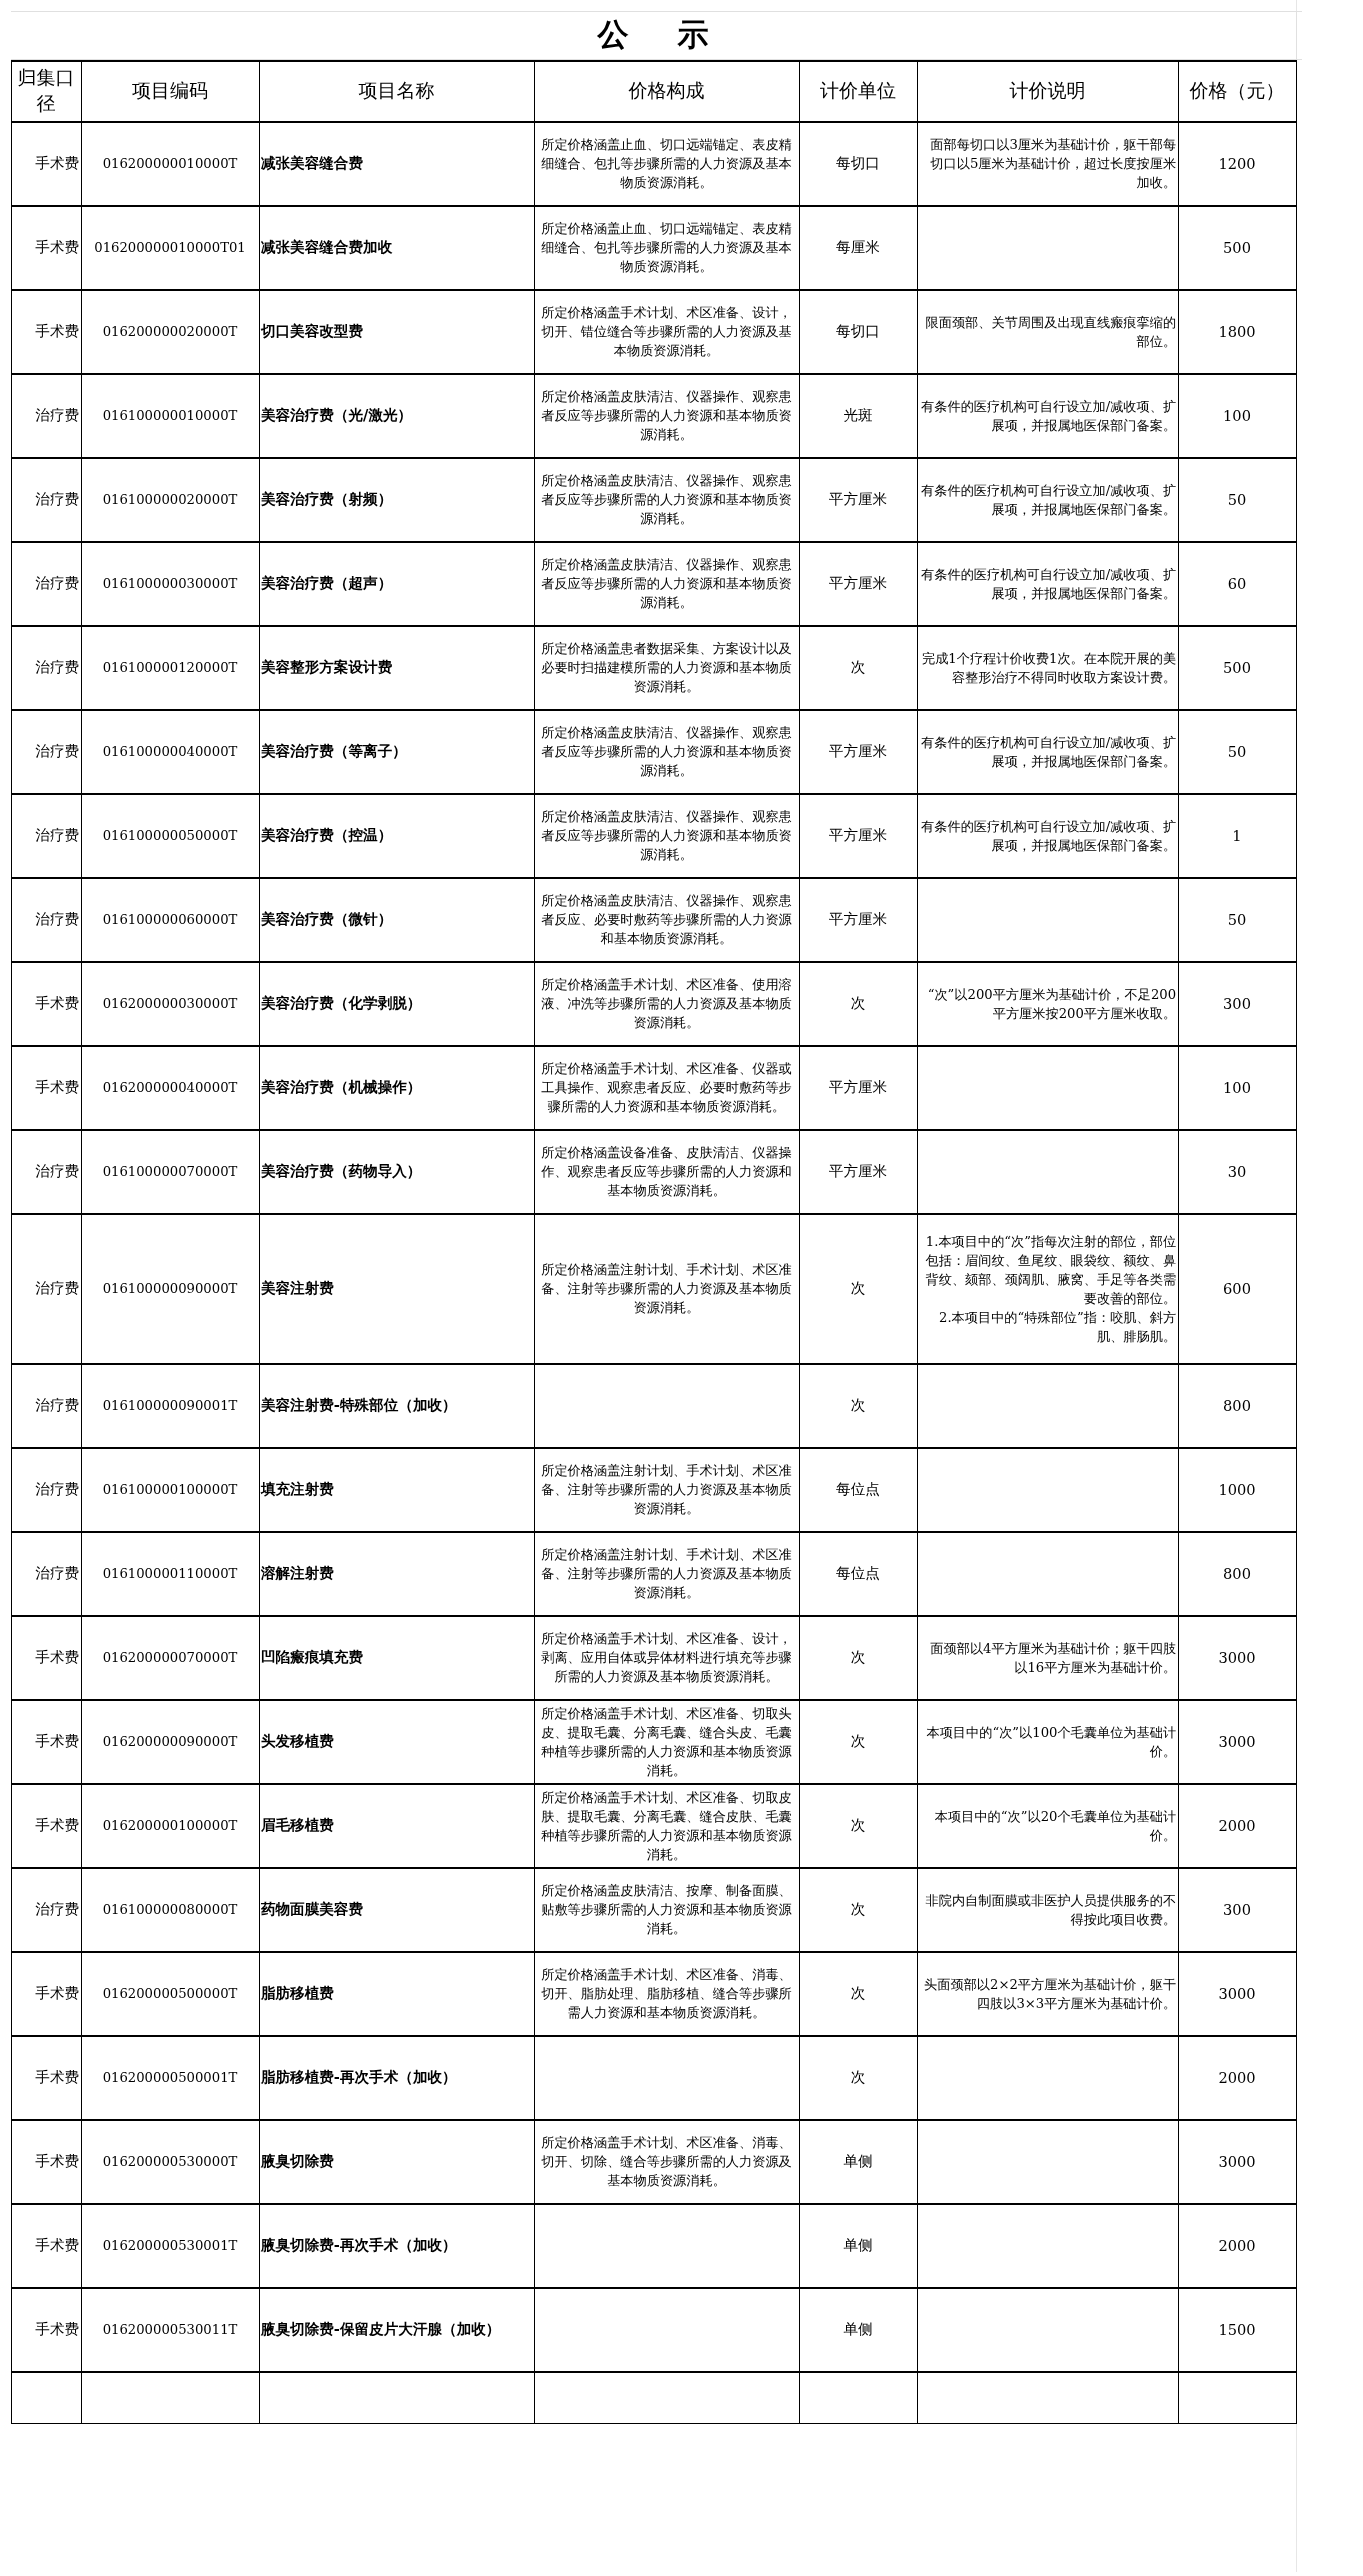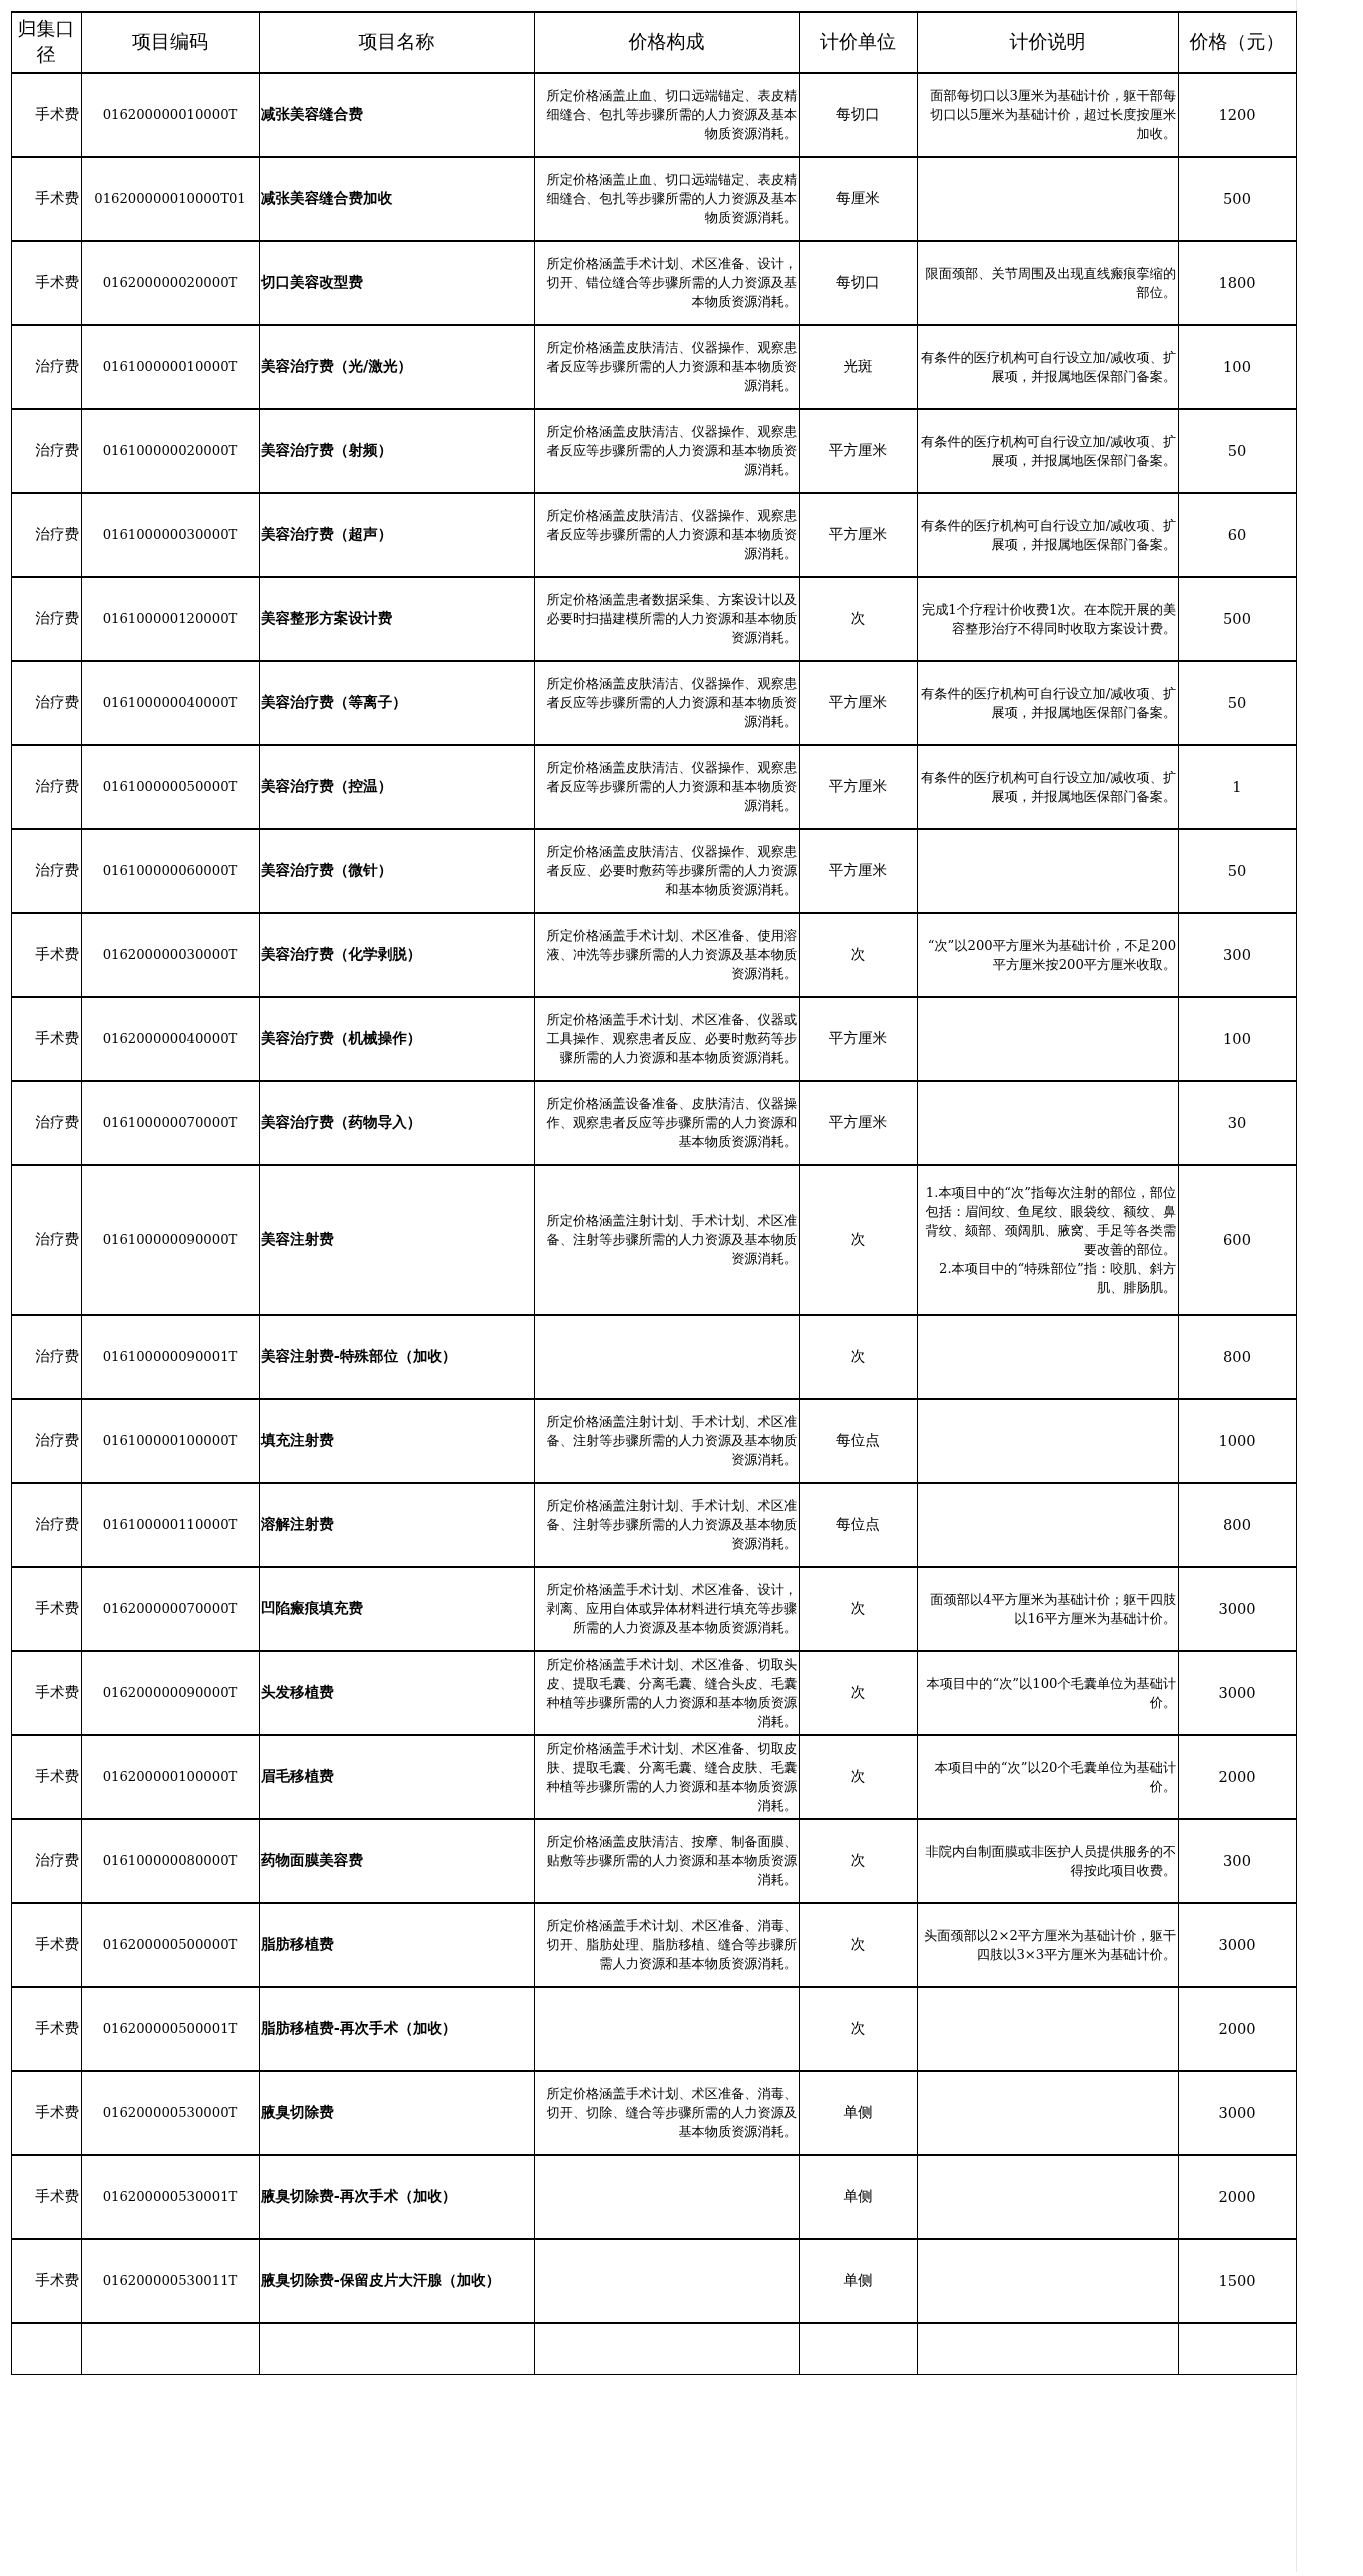--- a/index.html
+++ b/index.html
@@ -20,35 +20,39 @@
   table.price { border-collapse: collapse; table-layout: fixed; width: 1286px;
                 font-family: "DejaVu Serif", "Liberation Serif", serif; }
   table.price th, table.price td { border: 1.4px solid #000; padding: 0 1.4px; vertical-align: middle; }
   table.price thead th { height: 59px; font-weight: normal; font-size: 19px; border-bottom: 2.8px solid #000;
                          border-top: 2.8px solid #000; }
   table.price tbody tr { height: 84px; }
   table.price tbody tr td { border-top: 2.8px solid #000; }
   td.cat { font-size: 14.6px; text-align: right; margin-top: 44px; }
   td.code { font-size: 13.2px; text-align: center; }
   td.name { font-size: 14.6px; text-align: left; font-weight: bold; }
-  td.comp { font-size: 13.2px; line-height: 19px; text-align: right; }
+  td.comp { font-size: 13.2px; line-height: 19px; text-align: center; }
   td.unit { font-size: 14.6px; text-align: center; }
   td.note { font-size: 13.2px; line-height: 19px; text-align: right; vertical-align: top; padding-top: 2.8px; }
   td.note.mid { vertical-align: middle; }
   td.price-v { font-size: 14.6px; text-align: center; }
   .gray-col { position: absolute; left: 1296px; top: 0; width: 5.6px; height: 2572px;
               border-left: 1.4px solid #e6e6e6; }
   .multiline { white-space: pre-line; }
 </style>
 </head>
 <body>
 
 <div class="gray-col"></div>
 
 <div class="sheet">
+  <div class="title-row">
+    <div class="title-cell">公示</div>
+    <div class="extra-col"></div>
+  </div>
 
   <table class="price">
     <colgroup>
       <col style="width:70px">
         <col style="width:178px">
         <col style="width:275px">
       <col style="width:265px">
         <col style="width:118px">
         <col style="width:261px">
         <col style="width:118px">

